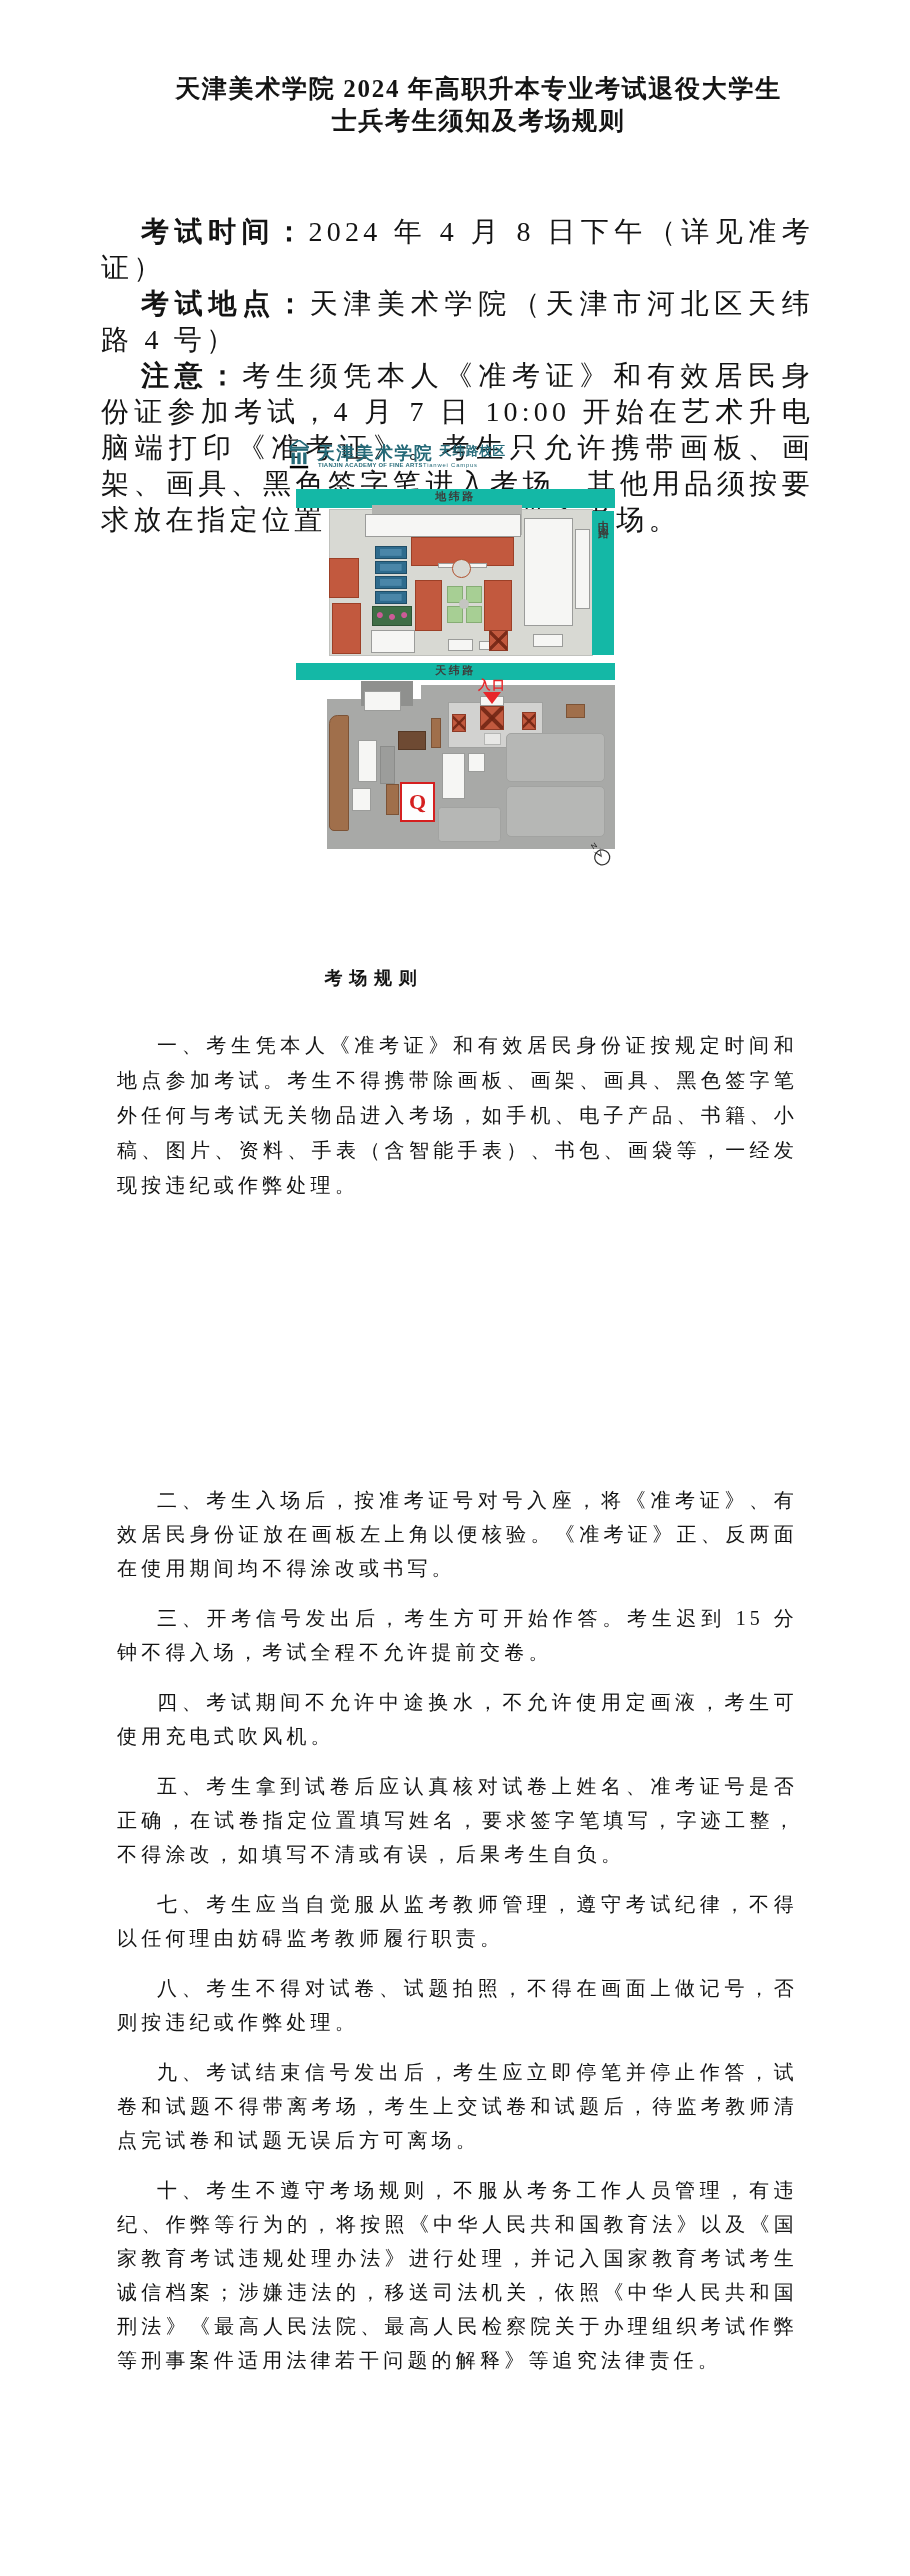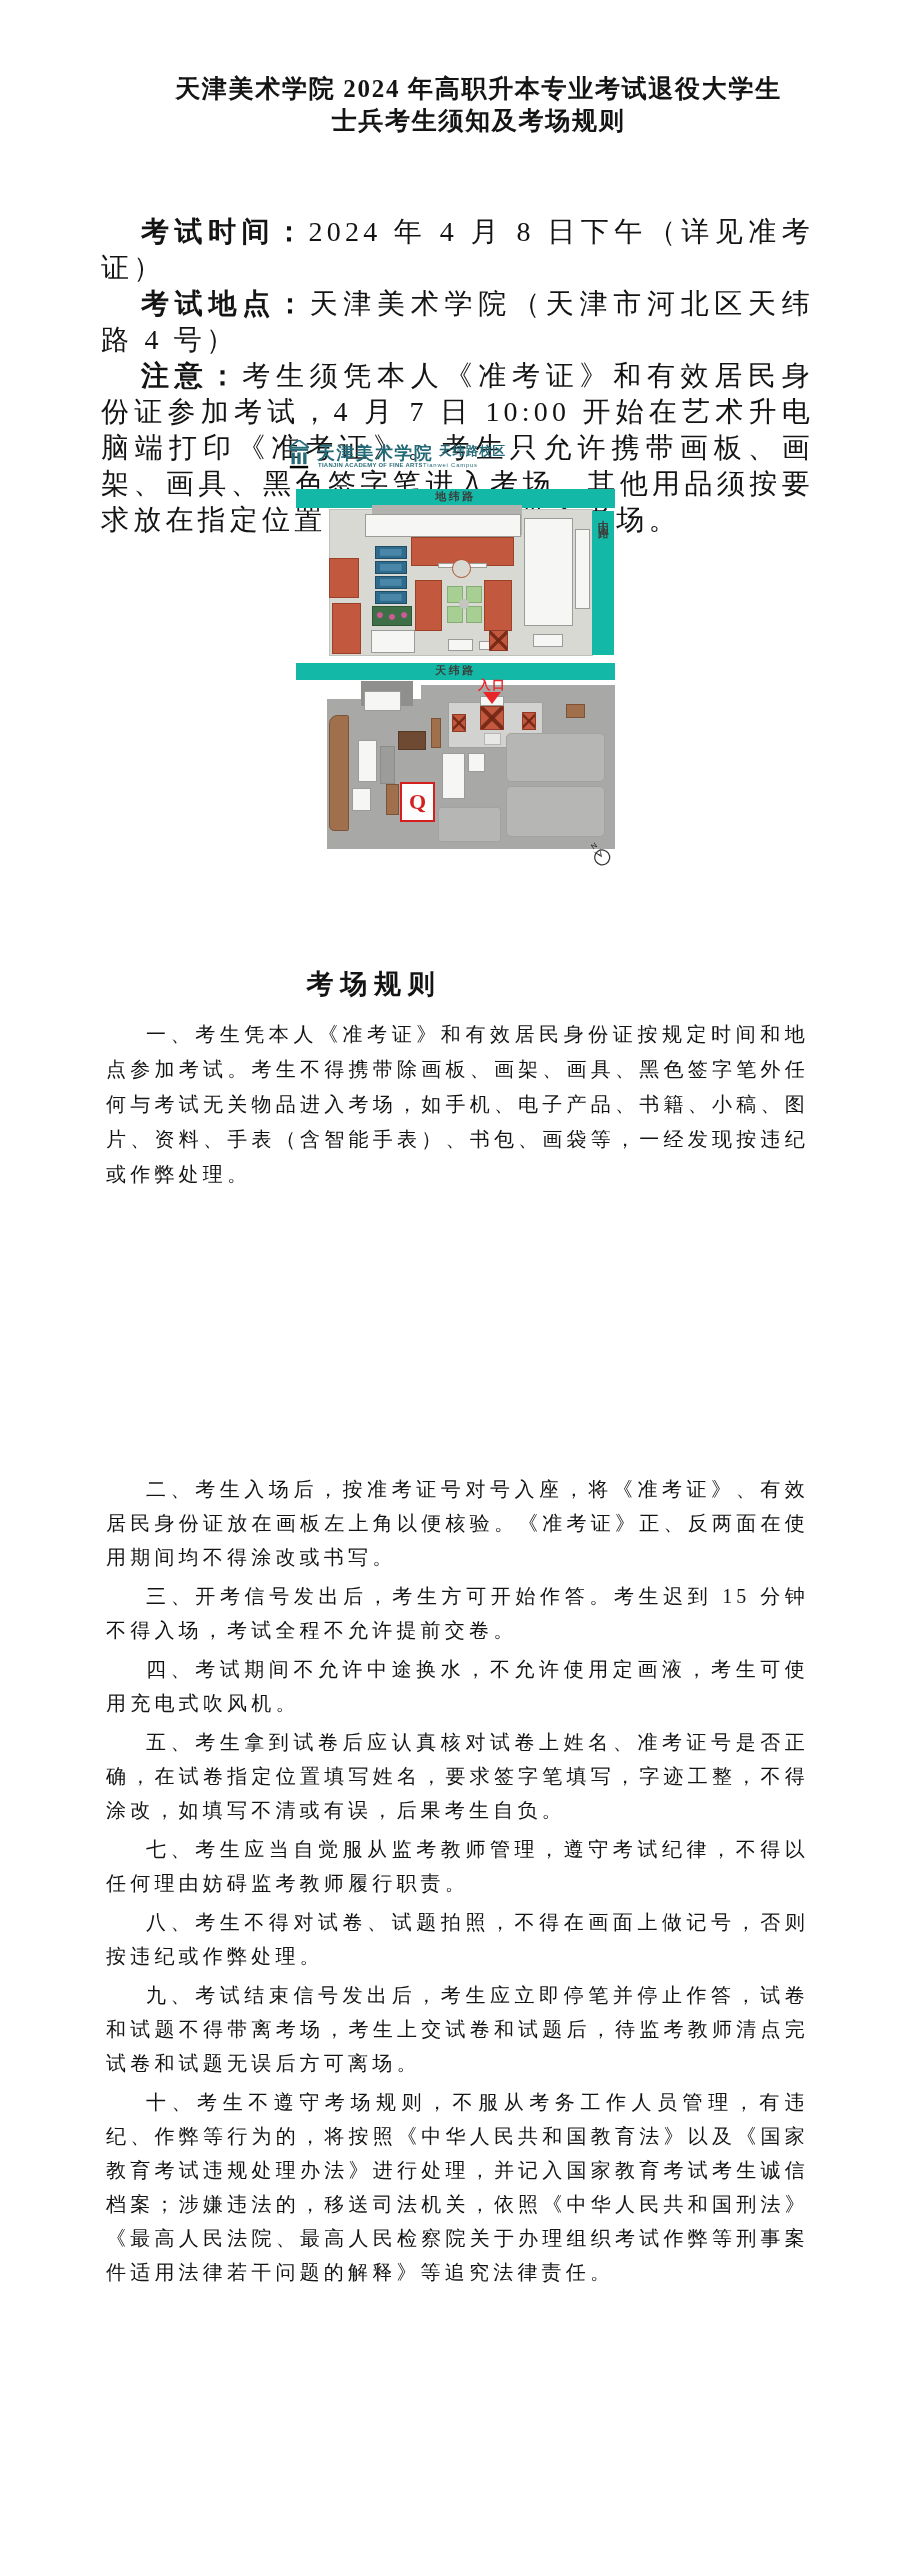--- a/index.html
+++ b/index.html
@@ -10,25 +10,25 @@
   .doc-title{position:absolute;top:56px;left:0;width:911px;text-align:center;
              font-weight:bold;font-size:25px;line-height:32px;letter-spacing:1.7px;}
   .doc-title .tline{display:block;padding-left:46px;}
 
   .info-block{position:absolute;top:214px;left:101px;width:713px;
               font-size:28px;line-height:36px;letter-spacing:4.2px;text-align:justify;}
   .info-line{margin:0;text-indent:40px;}
   .info-line b{font-weight:bold;}
 
   .rules-heading{position:absolute;top:966px;left:0;width:748px;text-align:center;
-                 font-weight:bold;font-size:27px;letter-spacing:6.7px;margin:0;}
+                 font-weight:bold;font-size:18px;letter-spacing:6.7px;margin:0;}
 
   .rules-group{position:absolute;left:101px;width:713px;
                font-size:20px;letter-spacing:4.2px;text-align:justify;}
-  .rules-group p{margin:5px;text-indent:40px;}
+  .rules-group p{margin:16px;text-indent:40px;}
   .group1{top:1012px;line-height:35px;}
   .group2{top:1467px;line-height:34px;}
 
   
   .map{position:absolute;left:143px;top:438px;width:624px;height:472px;
        font-family:"Liberation Sans","DejaVu Sans",sans-serif;}
   .map *{position:absolute;box-sizing:border-box;}
 
   .teal{color:#256a78;}
   .road{background:#14b8a6;z-index:2;display:flex;justify-content:center;}

